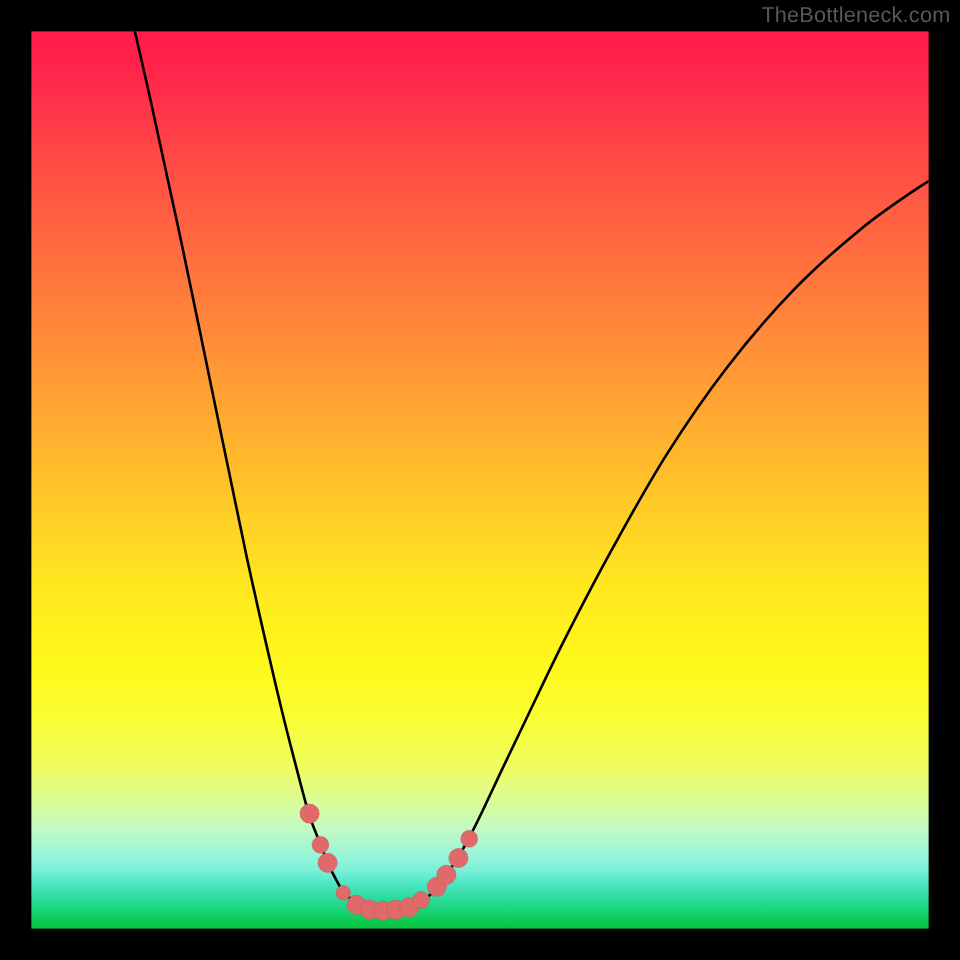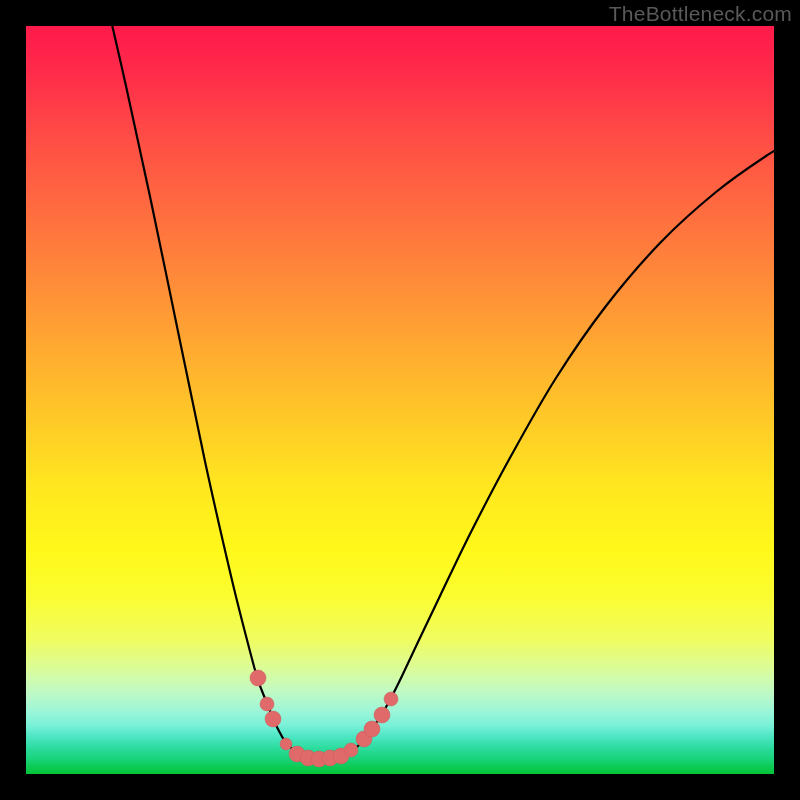--- a/index.html
+++ b/index.html
@@ -55,21 +55,21 @@
   .svg-layer {
     position: absolute;
     left: 0; top: 0;
     width: 748px; height: 748px;
   }
   .watermark {
     position: absolute;
     top: 2px;
     right: 8px;
     color: #595959;
-    font-size: 21px;
+    font-size: 18px;
     letter-spacing: 0.2px;
     user-select: none;
   }
 </style>
 </head>
 <body>
 
 <div class="frame">
   <div class="plot-area">
     <div class="gradient-bg"></div>

